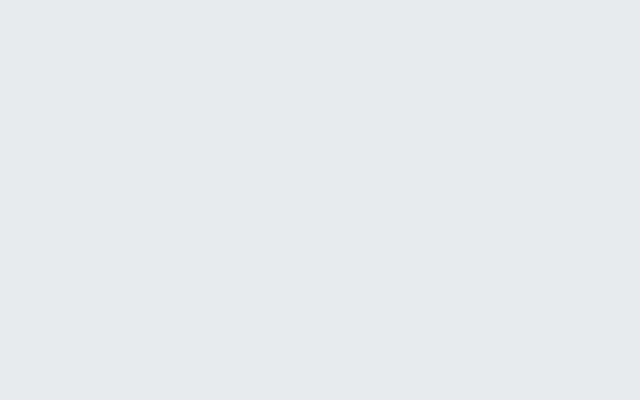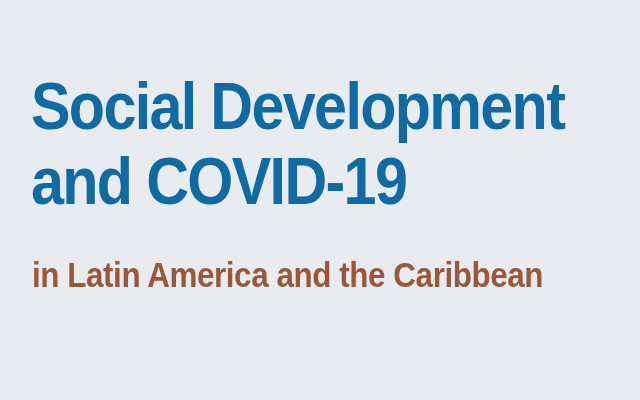--- a/index.html
+++ b/index.html
@@ -60,22 +60,15 @@
     transform: scaleX(0.885);
     transform-origin: left center;
     white-space: nowrap;
   }
 </style>
 </head>
 <body>
 
 <div class="cover">
 
-  <div class="title-block">
-    <span class="title-line">Social Development</span>
-    <span class="title-line">and COVID-19</span>
-  </div>
 
-  <div class="subtitle-block">
-    <span class="subtitle-line">in Latin America and the Caribbean</span>
-  </div>
 
 </div>
 
 </body></html>

